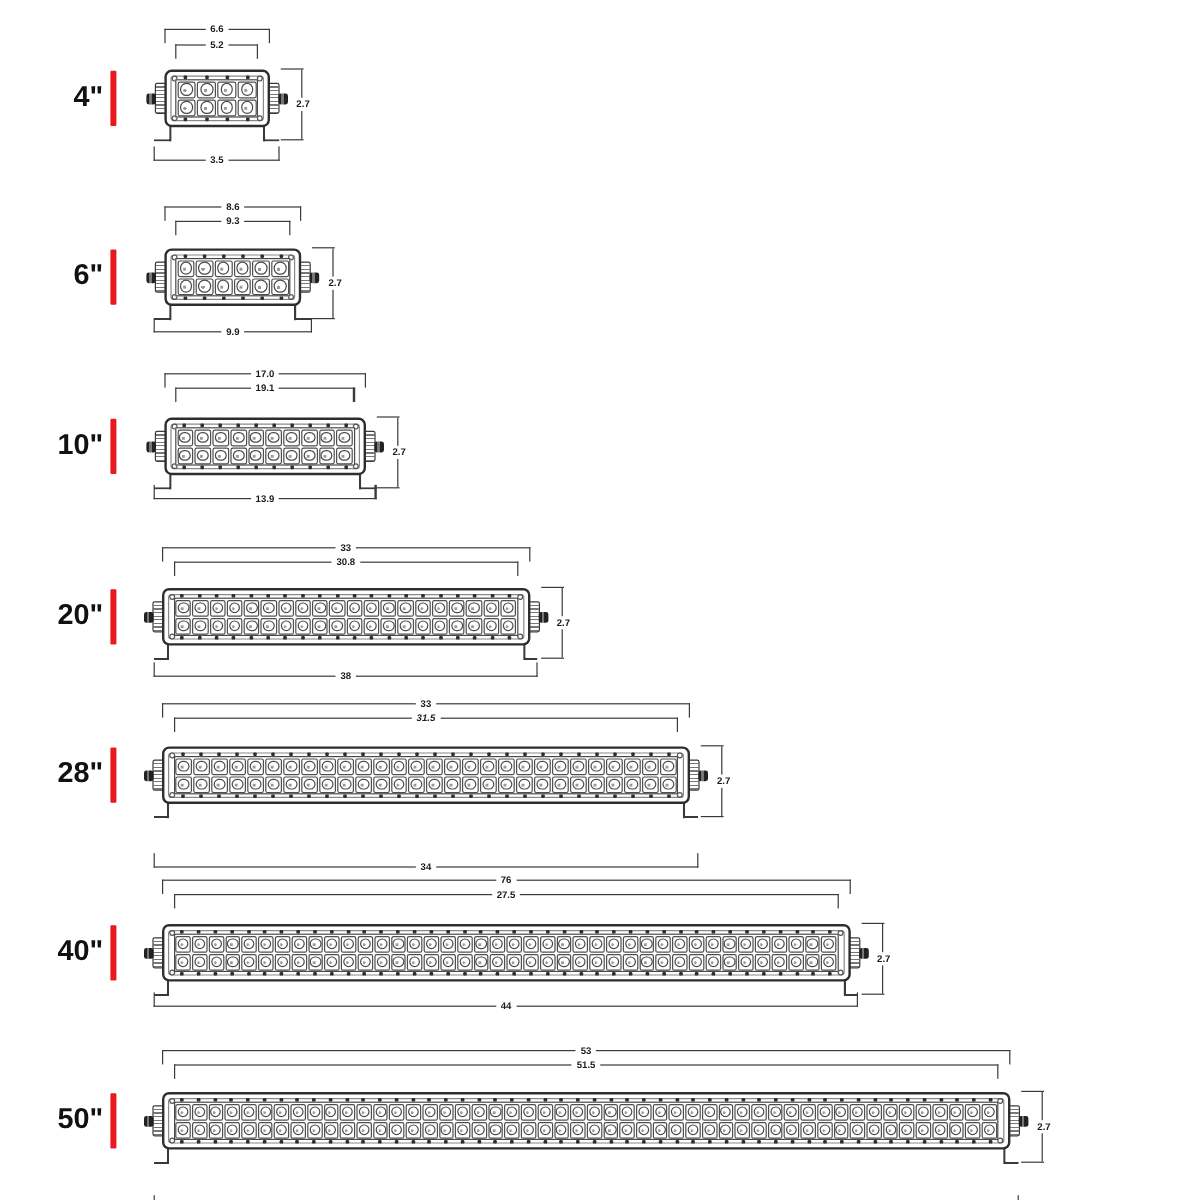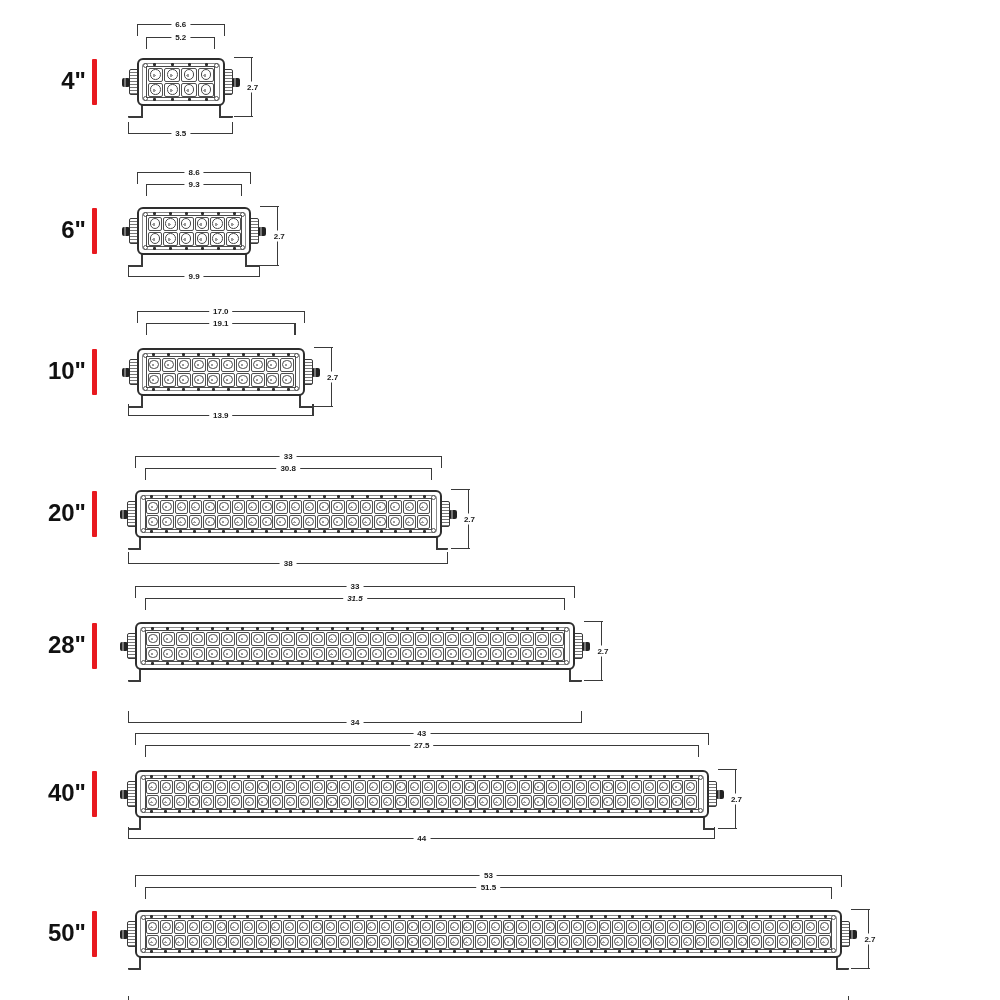--- a/index.html
+++ b/index.html
@@ -781,21 +781,21 @@
       <div class="screw" style="left: 404.509px; top: 3px;"></div>
       <div class="screw" style="left: 404.509px; top: 38px;"></div>
       <div class="screw" style="left: 419.528px; top: 3px;"></div>
       <div class="screw" style="left: 419.528px; top: 38px;"></div>
     </div>
     <div class="size-label" style="left: 16px; top: 779px;">40"</div>
     <div class="accent" style="left: 92px; top: 771px; height: 46px; background: rgb(232, 25, 31);"></div>
     <div class="hdim" style="left: 134.675px; top: 733px; width: 574.05px;">
       <div class="tick" style="left: 0px; height: 12px; top: -1px;"></div>
       <div class="tick" style="right: 0px; height: 12px; top: -1px;"></div>
-      <div class="dlabel">43</div>
+      <div class="dlabel">76</div>
     </div>
     <div class="hdim" style="left: 144.688px; top: 745px; width: 554.025px;">
       <div class="tick" style="left: 0px; height: 12px; top: -1px;"></div>
       <div class="tick" style="right: 0px; height: 12px; top: -1px;"></div>
       <div class="dlabel">27.5</div>
     </div>
     <div class="hdim" style="left: 128px; top: 838px; width: 587.4px;">
       <div class="tick" style="left: 0px; height: 12px; top: -12px;"></div>
       <div class="tick" style="right: 0px; height: 12px; top: -12px;"></div>
       <div class="dlabel">44</div>

